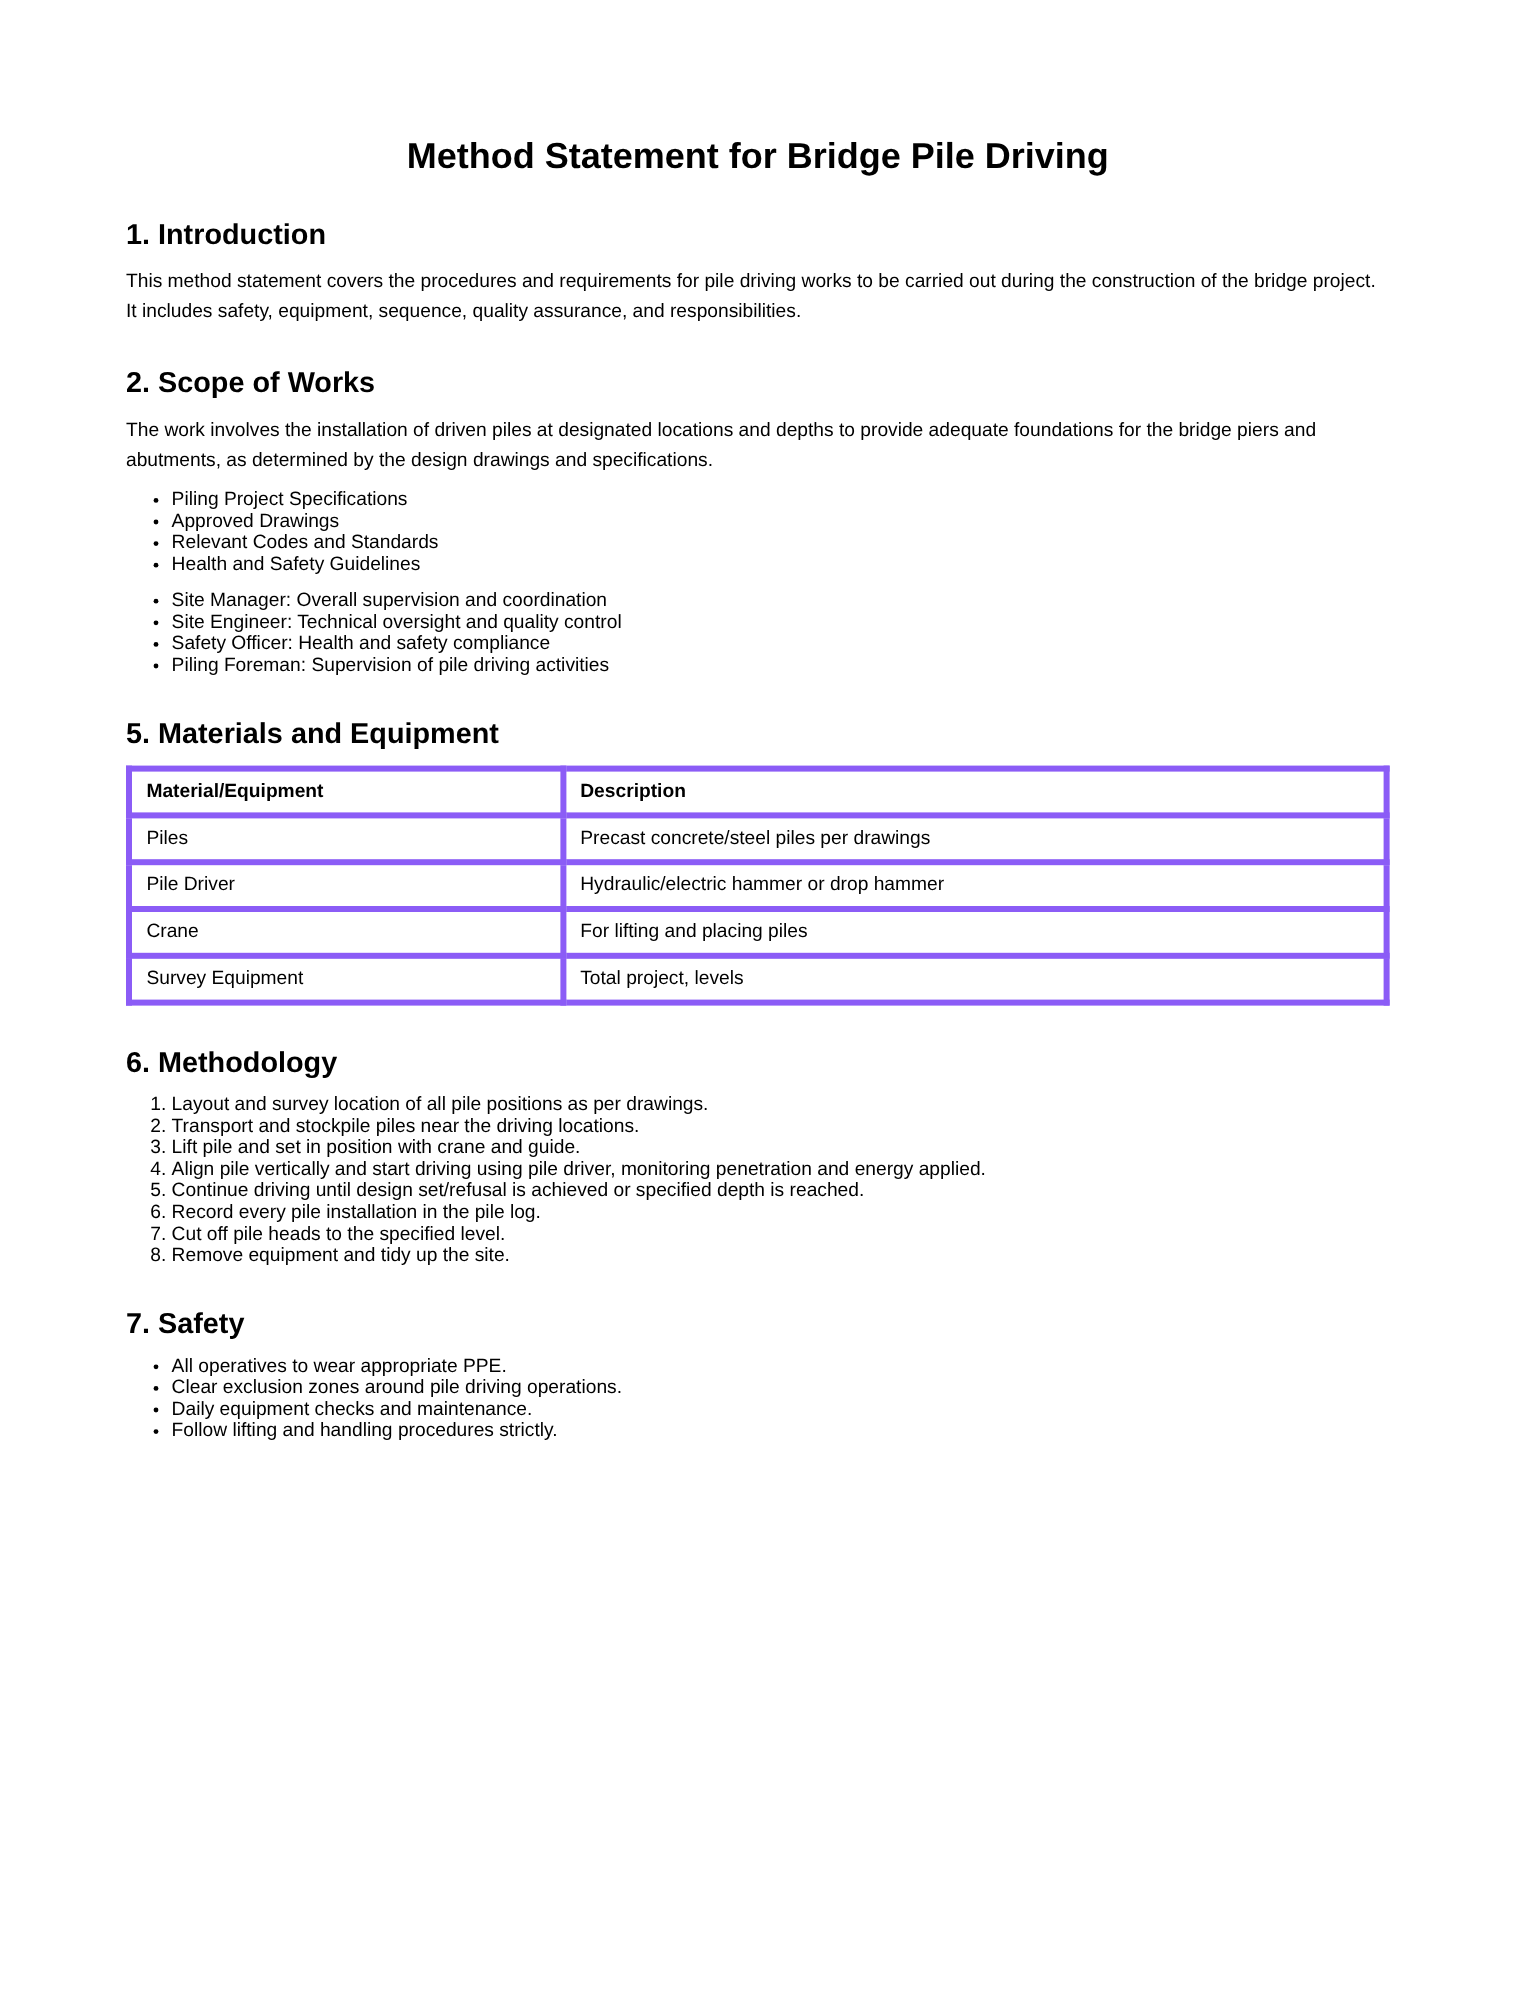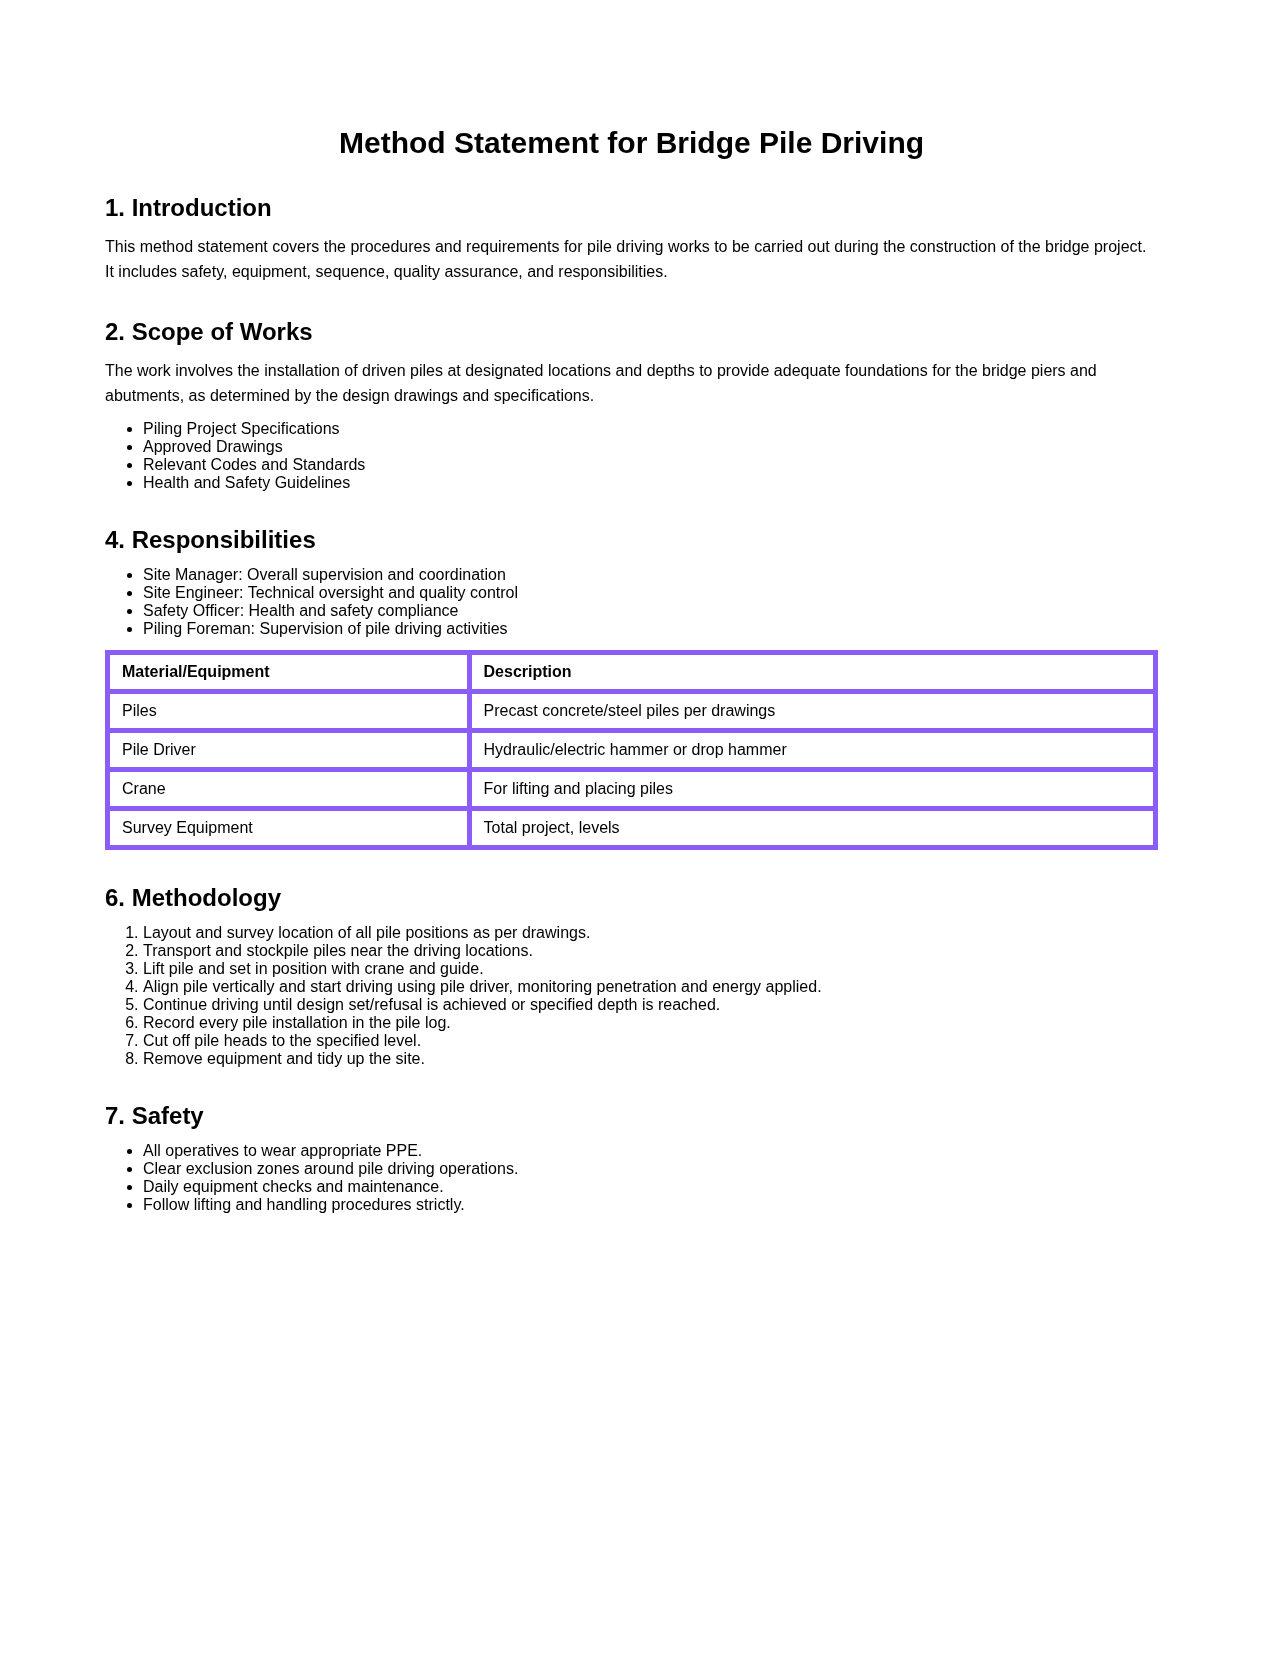--- a/index.html
+++ b/index.html
@@ -16,21 +16,20 @@
     overflow: hidden;
     position: relative;
   }
   
   .clip {
     height: 1293px;
     overflow: hidden;
   }
   .content {
     padding: 113px 105px 0 105px;
-    margin-top: 12px;
   }
   h1.doc-title {
     font-size: 30px;
     line-height: 35px;
     font-weight: bold;
     text-align: center;
     margin: 0;
   }
   h2.sec-heading {
     font-size: 24px;
@@ -95,30 +94,30 @@
       <section>
         <ul class="doc-list">
           <li>Piling Project Specifications</li>
           <li>Approved Drawings</li>
           <li>Relevant Codes and Standards</li>
           <li>Health and Safety Guidelines</li>
         </ul>
       </section>
 
       <section>
-        <h2 class="sec-heading">4. Responsibilities</h2>
         <ul class="doc-list">
           <li>Site Manager: Overall supervision and coordination</li>
           <li>Site Engineer: Technical oversight and quality control</li>
           <li>Safety Officer: Health and safety compliance</li>
           <li>Piling Foreman: Supervision of pile driving activities</li>
         </ul>
       </section>
 
       <section>
+        <h2 class="sec-heading">5. Materials and Equipment</h2>
         <table class="doc-table">
           <thead>
             <tr>
               <th class="col-material">Material/Equipment</th>
               <th>Description</th>
             </tr>
           </thead>
           <tbody>
             <tr>
               <td>Piles</td>

